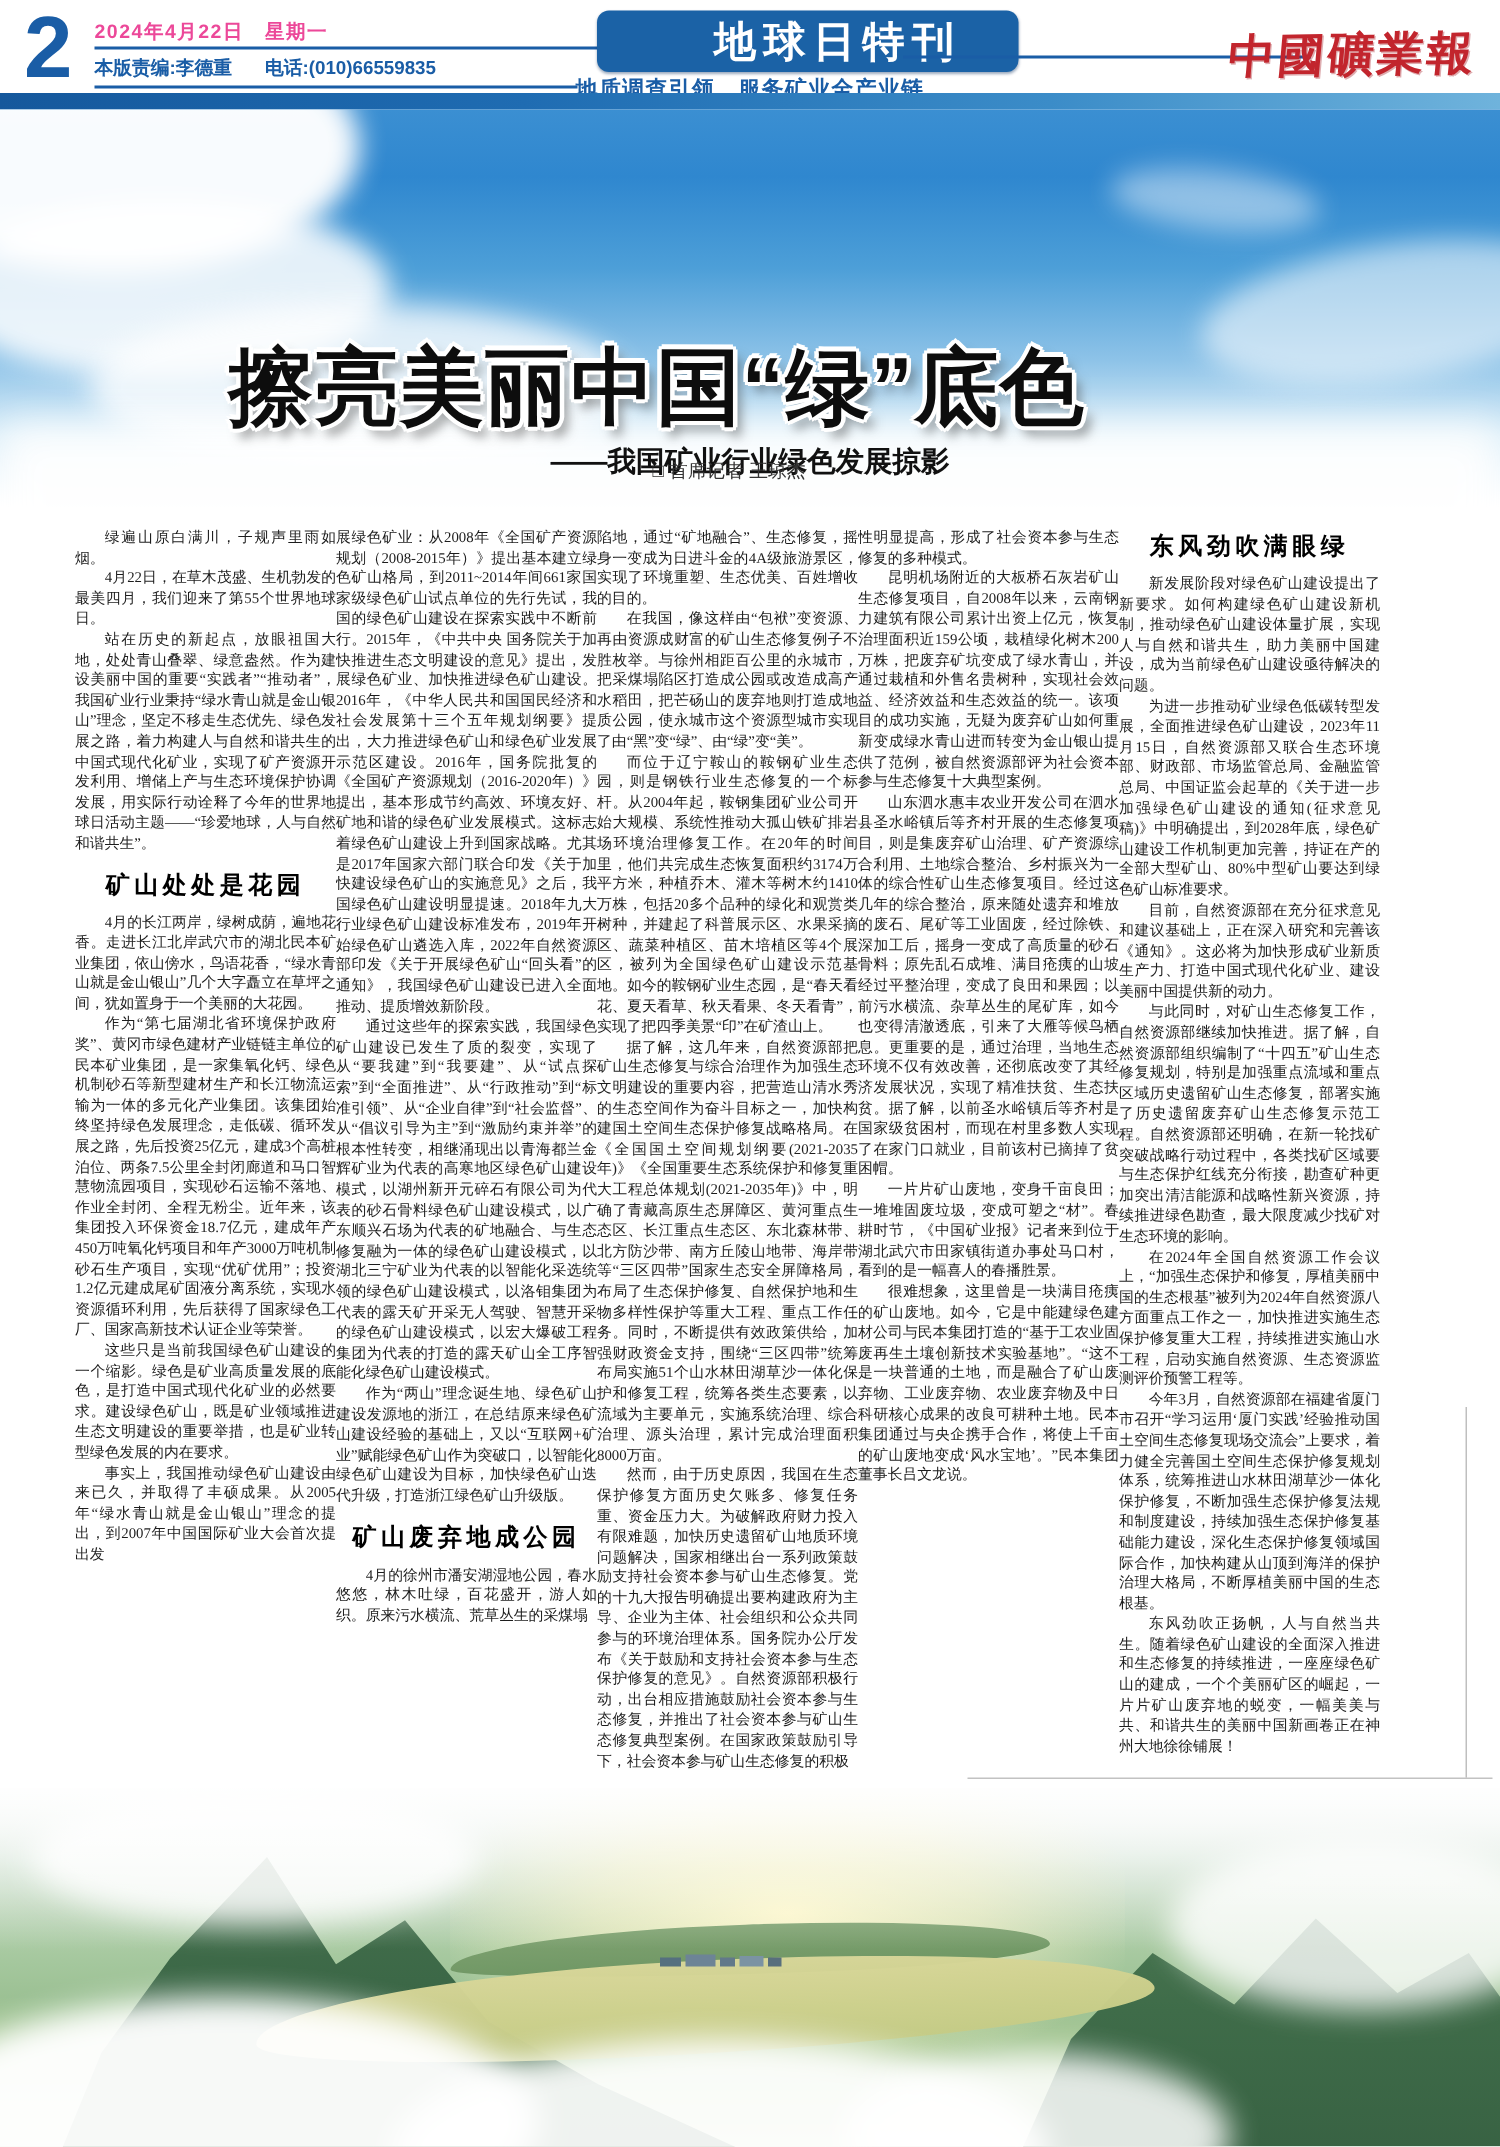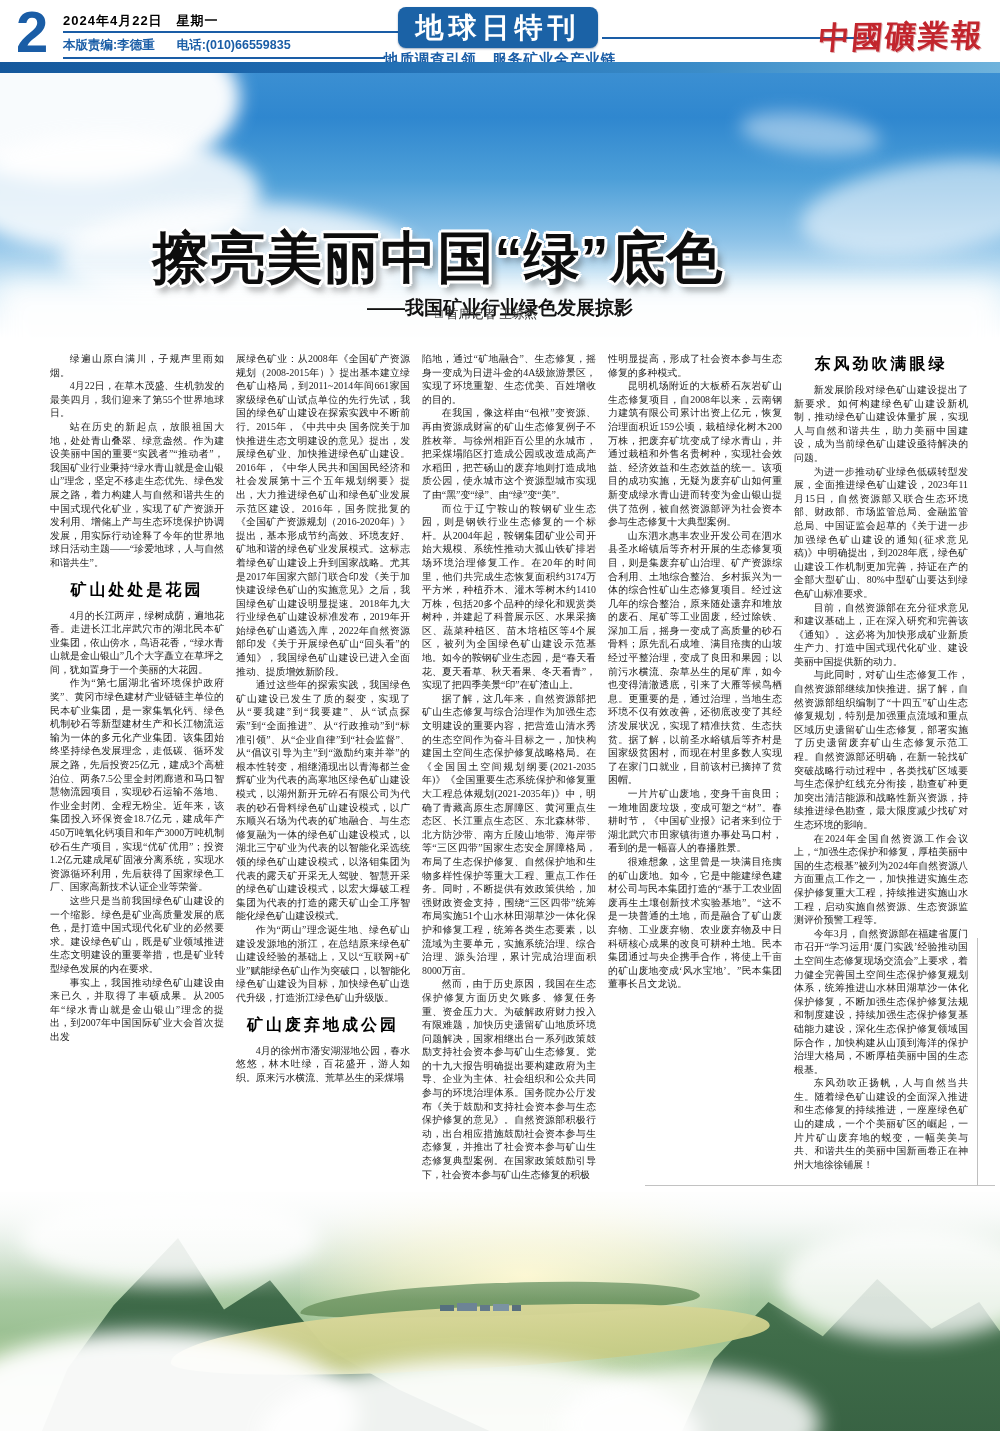--- a/index.html
+++ b/index.html
@@ -4,32 +4,32 @@
 <style>
   html,body{margin:0;padding:0;background:#ffffff;}
   .page{position:relative;width:1000px;height:1431px;background:#fff;overflow:hidden;
         font-family:"Liberation Serif","DejaVu Serif",serif;color:#1c1c1c;}
 
   
   .masthead{position:absolute;top:0;left:0;width:1000px;height:73px;background:#fff;}
   .page-num{position:absolute;left:16px;top:2px;font-family:"Liberation Sans","DejaVu Sans",sans-serif;
             font-weight:bold;font-size:58px;line-height:60px;color:#1a5da6;}
   .date-line{position:absolute;left:63px;top:12px;font-family:"Liberation Sans","DejaVu Sans",sans-serif;
-             font-size:13px;font-weight:bold;color:#000000;letter-spacing:1px;}
+             font-size:13px;font-weight:bold;color:#ec4899;letter-spacing:1px;}
   .rule{position:absolute;background:#1a5da6;height:2px;}
   .rule-1{left:63px;top:31px;width:335px;}
   .rule-2{left:63px;top:57px;width:322px;}
   .rule-right{left:602px;top:37px;width:272px;height:2px;}
   .editor-line{position:absolute;left:63px;top:37px;font-family:"Liberation Sans","DejaVu Sans",sans-serif;
                font-size:12.5px;font-weight:bold;color:#1a5da6;}
   .editor-line span{margin-right:22px;}
-  .special-box{position:absolute;left:398px;top:7px;width:200px;height:41px;background:#1b62a6;
+  .special-box{position:absolute;left:398px;top:7px;width:241px;height:41px;background:#1b62a6;
                border-radius:8px;color:#fff;font-family:"Liberation Sans","DejaVu Sans",sans-serif;
                font-size:28px;font-weight:bold;letter-spacing:5px;text-align:center;line-height:42px;
-               box-shadow:0 1px 2px rgba(0,40,90,.4);}
+               box-shadow:0 1px 2px rgba(0,40,90,.4);padding-left:40px;}
   .special-slogan{position:absolute;left:355px;top:50px;width:290px;text-align:center;
                   font-family:"Liberation Sans","DejaVu Sans",sans-serif;font-size:14.5px;font-weight:bold;
                   color:#1a5da6;letter-spacing:1px;}
   .paper-logo{position:absolute;right:16px;top:16px;width:170px;text-align:right;color:#c2252d;
               font-family:"DejaVu Serif","Liberation Serif",serif;font-size:31px;font-weight:bold;
               letter-spacing:2px;transform:skewX(-6deg) rotate(-1deg);text-shadow:1px 1px 0 rgba(160,20,30,.35);}
   .masthead-bar{position:absolute;left:0;top:62px;width:1000px;height:11px;
                 background:linear-gradient(90deg,#15589c 0%,#1f6cb2 35%,#3b8cc8 70%,#6fb3dc 100%);}
 
   
@@ -46,21 +46,21 @@
             font-family:"Liberation Sans","DejaVu Sans",sans-serif;font-weight:900;font-size:56px;
             letter-spacing:1px;color:#0d0d0d;
             text-shadow:-2px -2px 0 #fff,2px -2px 0 #fff,-2px 2px 0 #fff,2px 2px 0 #fff,
                         -3px 0 0 #fff,3px 0 0 #fff,0 3px 0 #fff,0 -3px 0 #fff,5px 6px 7px rgba(60,60,60,.55);}
   .subtitle{position:absolute;left:0;top:222px;width:1000px;text-align:center;
             font-family:"Liberation Sans","DejaVu Sans",sans-serif;font-weight:bold;font-size:19px;color:#111;}
   .byline{position:absolute;left:0;top:233px;width:972px;text-align:center;
           font-family:Liberation Sans, sans-serif;font-size:12.5px;color:#333;}
 
   
-  .article{position:absolute;left:50px;top:352px;width:918px;height:840px;display:flex;gap:12px;}
+  .article{position:absolute;left:50px;top:352px;width:918px;height:840px;display:flex;gap:0;}
   .col{width:174px;height:840px;overflow:hidden;text-align:justify;}
   .para{margin:0;font-size:9.9px;line-height:13.6px;text-indent:2em;color:#1c1c1c;}
   .para.cont{text-indent:0;}
   .col-heading{margin:10px 0 8px;font-family:"Liberation Sans","DejaVu Sans",sans-serif;
                font-weight:bold;font-size:16px;letter-spacing:3px;text-align:center;color:#000;text-indent:0;}
   .col > .col-heading:first-child{margin-top:2px;}
 
   
   .v-edge{position:absolute;left:977px;top:938px;width:1px;height:247px;background:#8a8a8a;opacity:.55;}
   .h-edge{position:absolute;left:645px;top:1185px;width:350px;height:1px;background:#9a9a9a;opacity:.6;}

